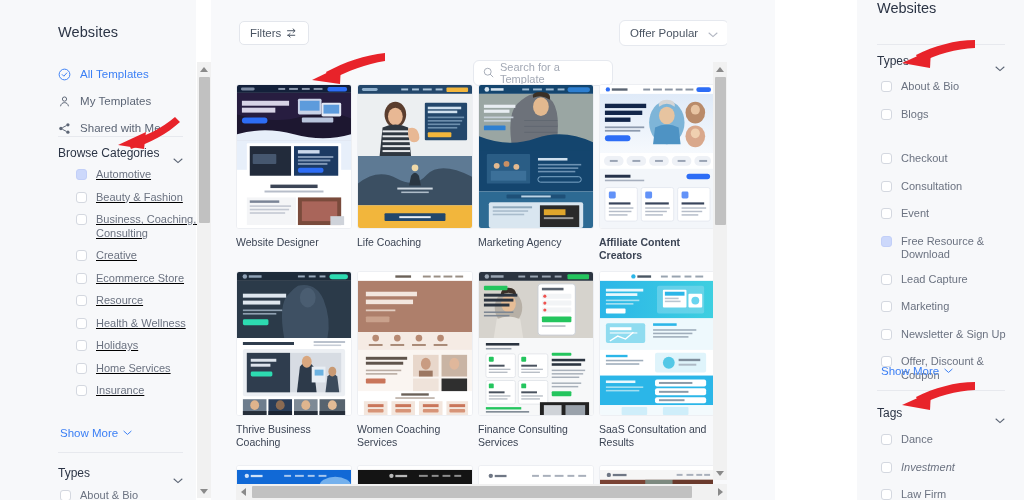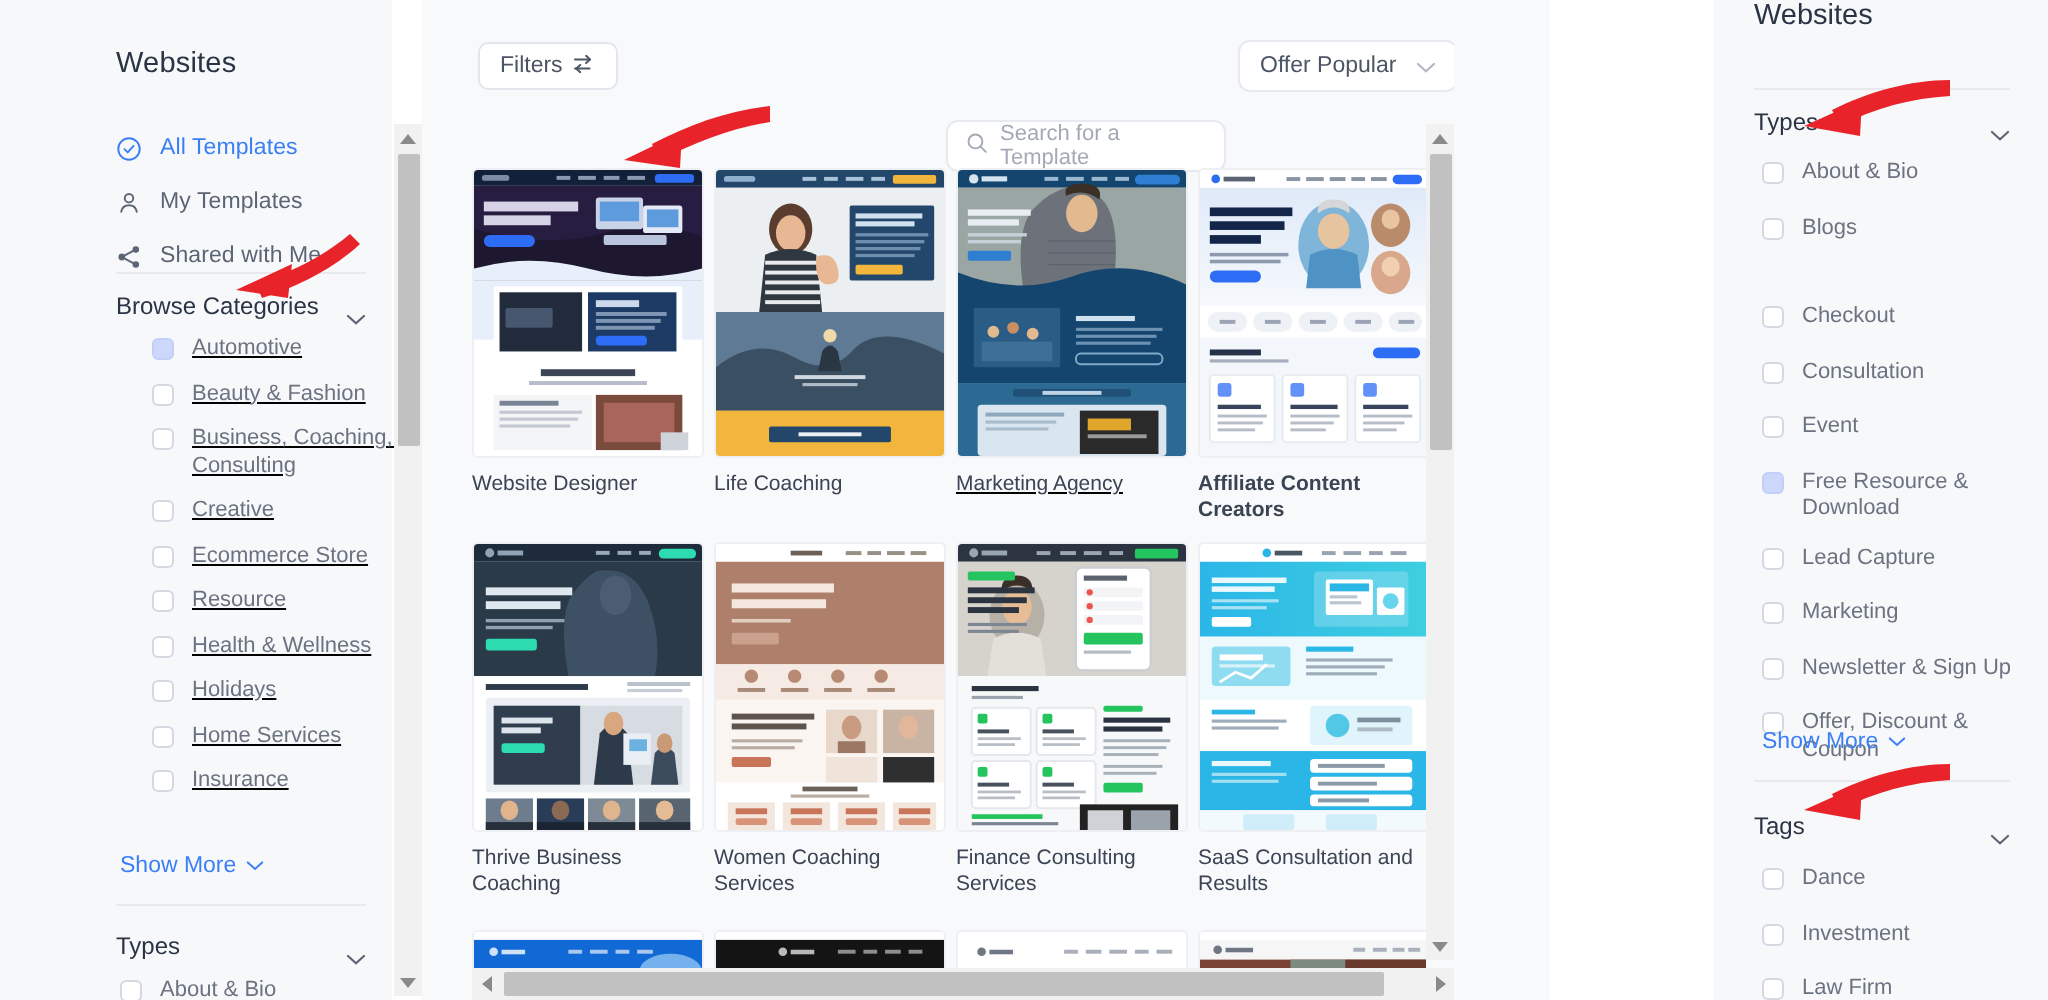--- a/index.html
+++ b/index.html
@@ -368,21 +368,21 @@
             <rect x="40" y="104" width="36" height="2" fill="#cfd8e0"></rect>
               <rect x="44" y="108" width="28" height="1.6" fill="#aebcc8"></rect>
             <rect y="122" width="116" height="23" fill="#f2b63c"></rect>
             <rect x="27" y="130" width="62" height="8" rx="1" fill="#23476b"></rect>
             <rect x="42" y="133" width="32" height="2" fill="#e9eff5"></rect>
           </svg>
         </div>
         <div class="cap">Life Coaching</div>
       </div>
 
-      <div class="card" style="left:267px; top:22px;text-decoration:underline;">
+      <div class="card" style="left:267px; top:22px;">
         <div class="thumb-frame">
           <svg class="thumb-img" viewBox="0 0 116 145" preserveAspectRatio="none">
             <rect width="116" height="145" fill="#ffffff"></rect>
             <rect width="116" height="9" fill="#14456e"></rect>
             <circle cx="8" cy="4.5" r="2.4" fill="#d6e4ef"></circle>
               <rect x="12" y="3.2" width="13" height="2.6" fill="#d6e4ef"></rect>
             <rect x="44" y="3.5" width="7" height="2" fill="#9bb8d0"></rect>
               <rect x="55" y="3.5" width="9" height="2" fill="#9bb8d0"></rect>
               <rect x="68" y="3.5" width="8" height="2" fill="#9bb8d0"></rect>
               <rect x="80" y="3.5" width="7" height="2" fill="#9bb8d0"></rect>
@@ -936,21 +936,21 @@
             <path d="M1 1l4 3.6L9 1" fill="none" stroke="#5c6575" stroke-width="1.1" stroke-linecap="round"></path>
           </svg>
       </span>
     </div>
 
     <div class="cb-list" style="left:24px; top:433px; width:136px;">
       <div class="cb-row" style="margin-bottom:14px;">
           <span class="cb"></span>
           <span class="lbl">Dance</span>
         </div>
-      <div class="cb-row" style="margin-bottom:14px;">
+      <div class="cb-row" style="margin-bottom:14px;font-style:italic;">
           <span class="cb"></span>
           <span class="lbl">Investment</span>
         </div>
       <div class="cb-row">
           <span class="cb"></span>
           <span class="lbl">Law Firm</span>
         </div>
     </div>
   </div>
 

